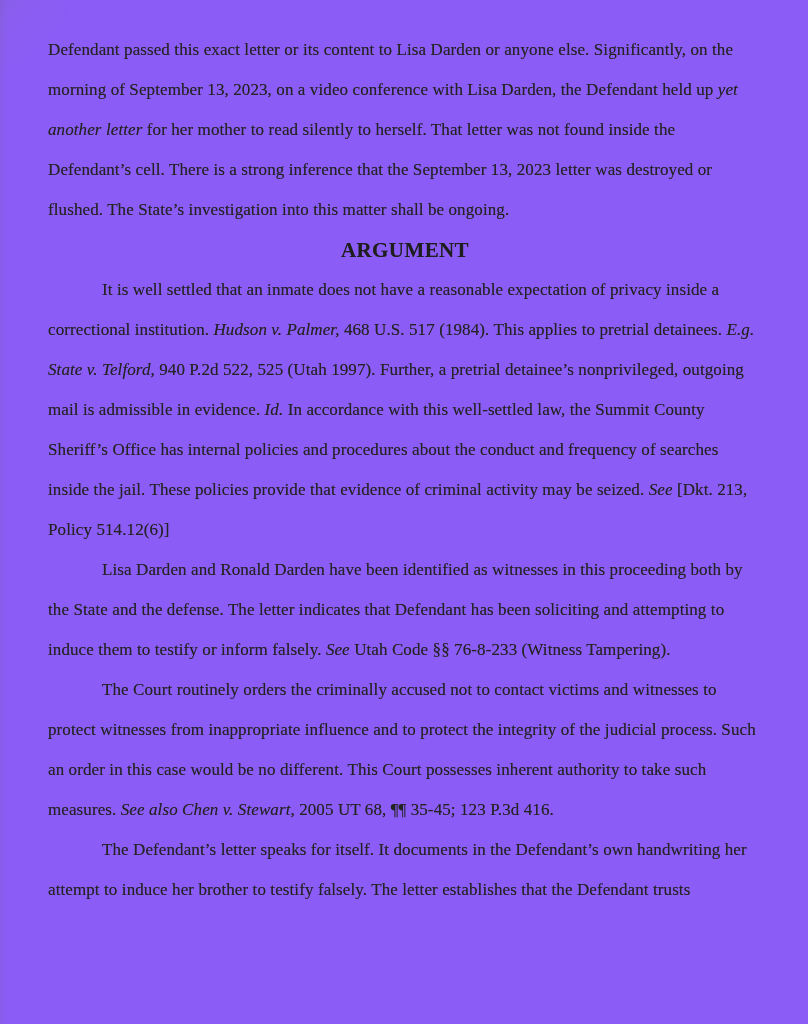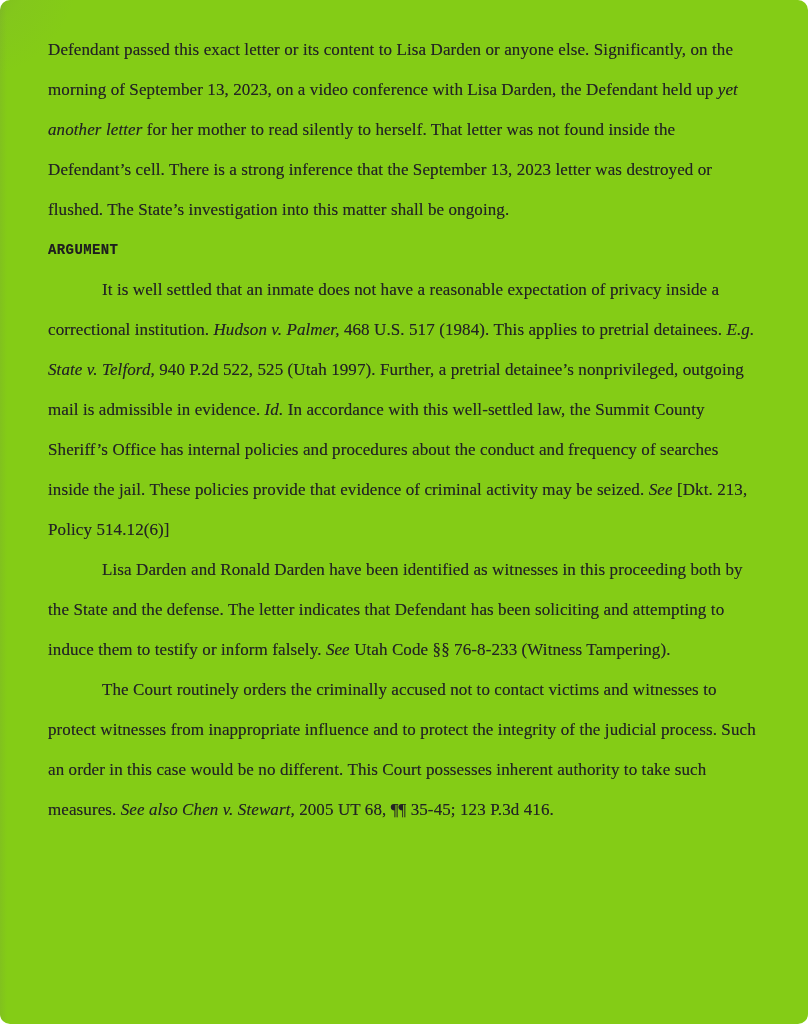--- a/index.html
+++ b/index.html
@@ -4,24 +4,23 @@
 <style>
   html, body {
     margin: 0;
     padding: 0;
     background: #ffffff;
   }
   .page {
     position: relative;
     width: 808px;
     height: 1024px;
-    background: #84cc16;
+    background: #8b5cf6;
     overflow: hidden;
     font-family: "Liberation Serif", "DejaVu Serif", serif;
-    border-radius: 10px;
   }
   
   .page::before {
     content: "";
     position: absolute;
     inset: 0;
     pointer-events: none;
     background:
       radial-gradient(circle at -30px -30px, rgba(90,90,90,0.22), rgba(120,120,120,0.06) 60px, rgba(0,0,0,0) 110px),
       linear-gradient(to right, rgba(100,100,100,0.10), rgba(0,0,0,0) 7px);
@@ -39,36 +38,37 @@
     color: #242424;
     text-align: left;
     letter-spacing: 0.1px;
     text-shadow: 0 0 0.5px rgba(40,40,40,0.55);
   }
   .para.indent {
     text-indent: 54px;
   }
   .heading {
     margin: 0;
-    font-size: 14px;
+    font-size: 21px;
     line-height: 40px;
     font-weight: bold;
+    text-align: center;
     color: #1e1e1e;
     letter-spacing: 0.4px;
     text-shadow: 0 0 0.5px rgba(40,40,40,0.55);
-    font-family: Liberation Mono, monospace;
   }
   .it {
     font-style: italic;
   }
 </style>
 </head>
 <body>
 
 <div class="page">
   <div class="content">
     <p class="para"><span>Defendant passed this exact letter or its content to Lisa Darden or anyone else. Significantly, on the morning of September 13, 2023, on a video conference with Lisa Darden, the Defendant held up </span><span class="it">yet another letter</span><span> for her mother to read silently to herself. That letter was not found inside the Defendant’s cell. There is a strong inference that the September 13, 2023 letter was destroyed or flushed. The State’s investigation into this matter shall be ongoing.</span></p>
     <h2 class="heading">ARGUMENT</h2>
     <p class="para indent"><span>It is well settled that an inmate does not have a reasonable expectation of privacy inside a correctional institution. </span><span class="it">Hudson v. Palmer,</span><span> 468 U.S. 517 (1984). This applies to pretrial detainees. </span><span class="it">E.g. State v. Telford,</span><span> 940 P.2d 522, 525 (Utah 1997). Further, a pretrial detainee’s nonprivileged, outgoing mail is admissible in evidence. </span><span class="it">Id.</span><span> In accordance with this well-settled law, the Summit County Sheriff’s Office has internal policies and procedures about the conduct and frequency of searches inside the jail. These policies provide that evidence of criminal activity may be seized. </span><span class="it">See</span><span> [Dkt. 213, Policy 514.12(6)]</span></p>
     <p class="para indent"><span>Lisa Darden and Ronald Darden have been identified as witnesses in this proceeding both by the State and the defense. The letter indicates that Defendant has been soliciting and attempting to induce them to testify or inform falsely. </span><span class="it">See</span><span> Utah Code §§ 76-8-233 (Witness Tampering).</span></p>
     <p class="para indent"><span>The Court routinely orders the criminally accused not to contact victims and witnesses to protect witnesses from inappropriate influence and to protect the integrity of the judicial process. Such an order in this case would be no different. This Court possesses inherent authority to take such measures. </span><span class="it">See also Chen v. Stewart,</span><span> 2005 UT 68, ¶¶ 35-45; 123 P.3d 416.</span></p>
+    <p class="para indent"><span>The Defendant’s letter speaks for itself. It documents in the Defendant’s own handwriting her attempt to induce her brother to testify falsely. The letter establishes that the Defendant trusts</span></p>
   </div>
 </div>
 
 </body></html>

